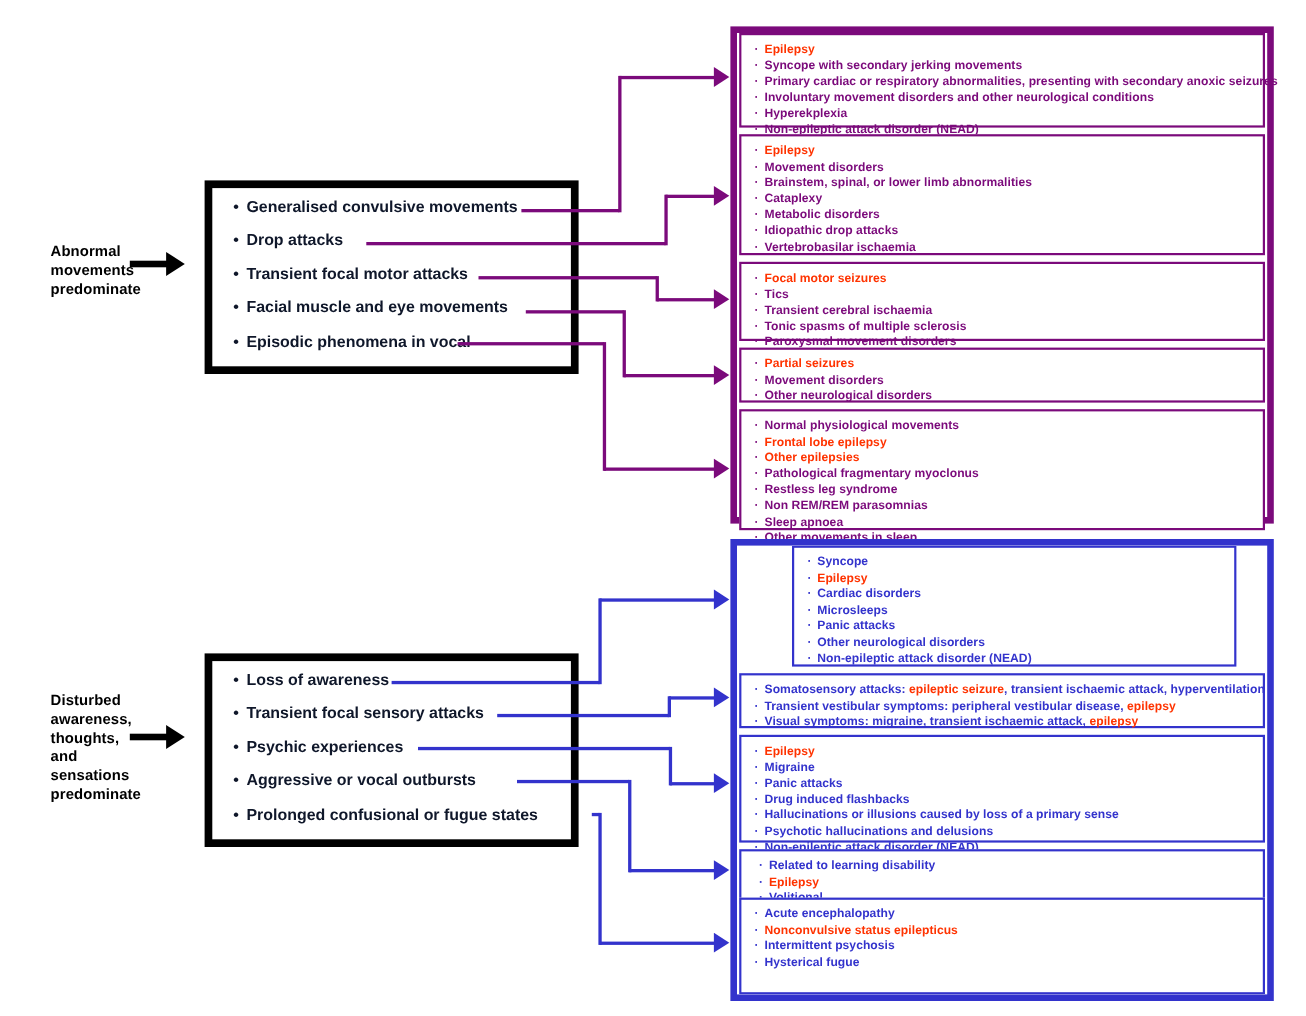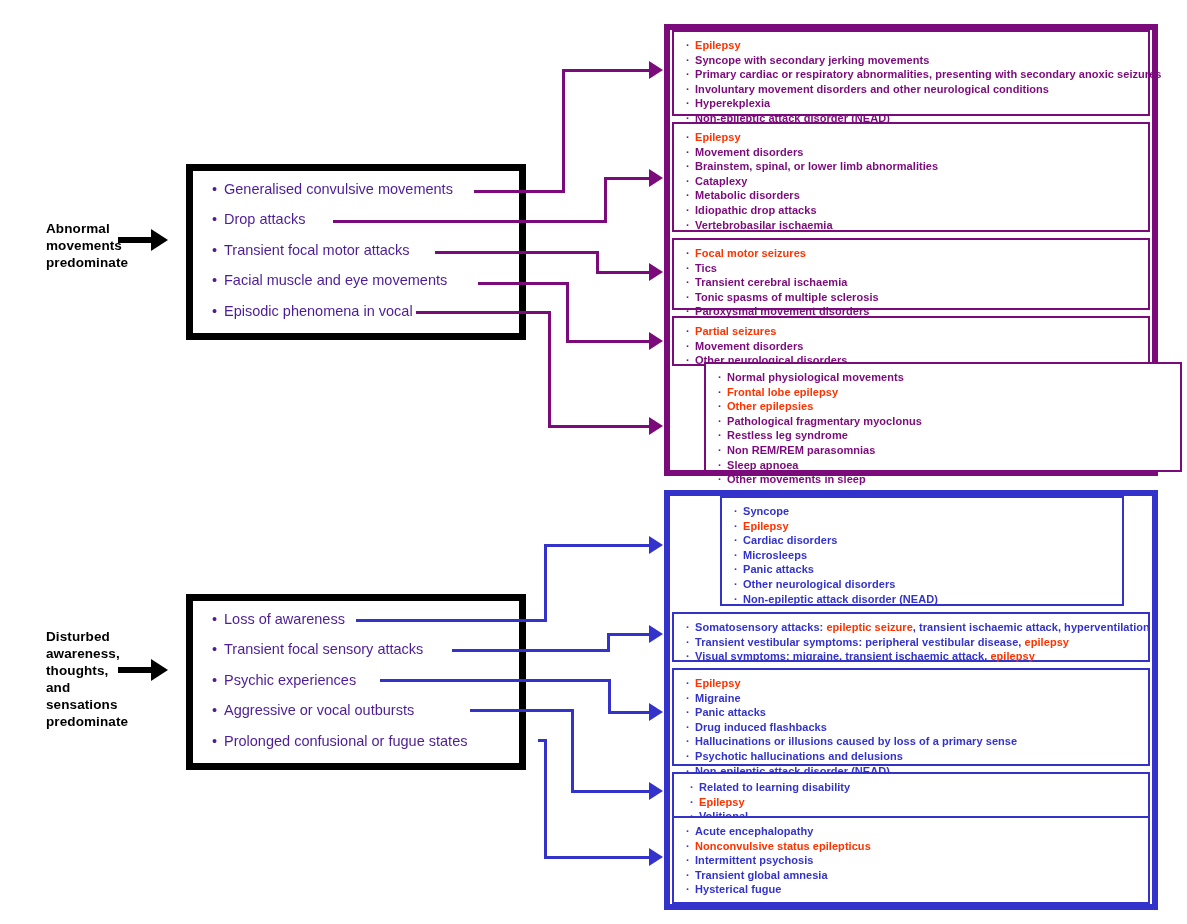--- a/index.html
+++ b/index.html
@@ -43,23 +43,23 @@
   
   .cat-box{
     position:absolute;
     border:7px solid #000000;
     background:#ffffff;
     box-sizing:border-box;
   }
   .cat-item{
     position:absolute;
     left:0;
-    color:#4c1d95;
+    color:#0f172a;
     font-size:14.5px;
-    font-weight:normal;
+    font-weight:bold;
     white-space:nowrap;
   }
   .cat-item .dot{display:inline-block;width:12px;}
 
   
   .seg{position:absolute;}
   .arrow-head{position:absolute;width:0;height:0;
     border-top:9px solid transparent;
     border-bottom:9px solid transparent;}
 
@@ -158,21 +158,21 @@
         <li><span class="bul" style="color: rgb(123, 10, 123);">·</span><span style="color: rgb(123, 10, 123);">Paroxysmal movement disorders</span></li>
       </ul>
     </div>
     <div class="panel-box" style="left: 672px; top: 316px; width: 478px; height: 50px; border: 2px solid rgb(123, 10, 123);">
       <ul style="padding: 6px 0px 0px 12px;">
         <li><span class="bul" style="color: rgb(123, 10, 123);">·</span><span style="color: rgb(255, 51, 0);">Partial seizures</span></li>
         <li><span class="bul" style="color: rgb(123, 10, 123);">·</span><span style="color: rgb(123, 10, 123);">Movement disorders</span></li>
         <li><span class="bul" style="color: rgb(123, 10, 123);">·</span><span style="color: rgb(123, 10, 123);">Other neurological disorders</span></li>
       </ul>
     </div>
-    <div class="panel-box" style="left: 672px; top: 362px; width: 478px; height: 110px; border: 2px solid rgb(123, 10, 123); margin-left: 32px;">
+    <div class="panel-box" style="left: 672px; top: 372px; width: 478px; height: 110px; border: 2px solid rgb(123, 10, 123);">
       <ul style="padding: 6px 0px 0px 12px;">
         <li><span class="bul" style="color: rgb(123, 10, 123);">·</span><span style="color: rgb(123, 10, 123);">Normal physiological movements</span></li>
         <li><span class="bul" style="color: rgb(123, 10, 123);">·</span><span style="color: rgb(255, 51, 0);">Frontal lobe epilepsy</span></li>
         <li><span class="bul" style="color: rgb(123, 10, 123);">·</span><span style="color: rgb(255, 51, 0);">Other epilepsies</span></li>
         <li><span class="bul" style="color: rgb(123, 10, 123);">·</span><span style="color: rgb(123, 10, 123);">Pathological fragmentary myoclonus</span></li>
         <li><span class="bul" style="color: rgb(123, 10, 123);">·</span><span style="color: rgb(123, 10, 123);">Restless leg syndrome</span></li>
         <li><span class="bul" style="color: rgb(123, 10, 123);">·</span><span style="color: rgb(123, 10, 123);">Non REM/REM parasomnias</span></li>
         <li><span class="bul" style="color: rgb(123, 10, 123);">·</span><span style="color: rgb(123, 10, 123);">Sleep apnoea</span></li>
         <li><span class="bul" style="color: rgb(123, 10, 123);">·</span><span style="color: rgb(123, 10, 123);">Other movements in sleep</span></li>
       </ul>
@@ -248,17 +248,16 @@
         <li><span class="bul" style="color: rgb(51, 51, 204);">·</span><span style="color: rgb(51, 51, 204);">Related to learning disability</span></li>
         <li><span class="bul" style="color: rgb(51, 51, 204);">·</span><span style="color: rgb(255, 51, 0);">Epilepsy</span></li>
         <li><span class="bul" style="color: rgb(51, 51, 204);">·</span><span style="color: rgb(51, 51, 204);">Volitional</span></li>
       </ul>
     </div>
     <div class="panel-box" style="left: 672px; top: 816px; width: 478px; height: 88px; border: 2px solid rgb(51, 51, 204);">
       <ul style="padding: 6px 0px 0px 12px;">
         <li><span class="bul" style="color: rgb(51, 51, 204);">·</span><span style="color: rgb(51, 51, 204);">Acute encephalopathy</span></li>
         <li><span class="bul" style="color: rgb(51, 51, 204);">·</span><span style="color: rgb(255, 51, 0);">Nonconvulsive status epilepticus</span></li>
         <li><span class="bul" style="color: rgb(51, 51, 204);">·</span><span style="color: rgb(51, 51, 204);">Intermittent psychosis</span></li>
-        <li><span class="bul" style="color: rgb(51, 51, 204);">·</span><span style="color: rgb(51, 51, 204);">Transient global amnesia</span></li>
         <li><span class="bul" style="color: rgb(51, 51, 204);">·</span><span style="color: rgb(51, 51, 204);">Hysterical fugue</span></li>
       </ul>
     </div>
   </div>
 
 </body></html>

